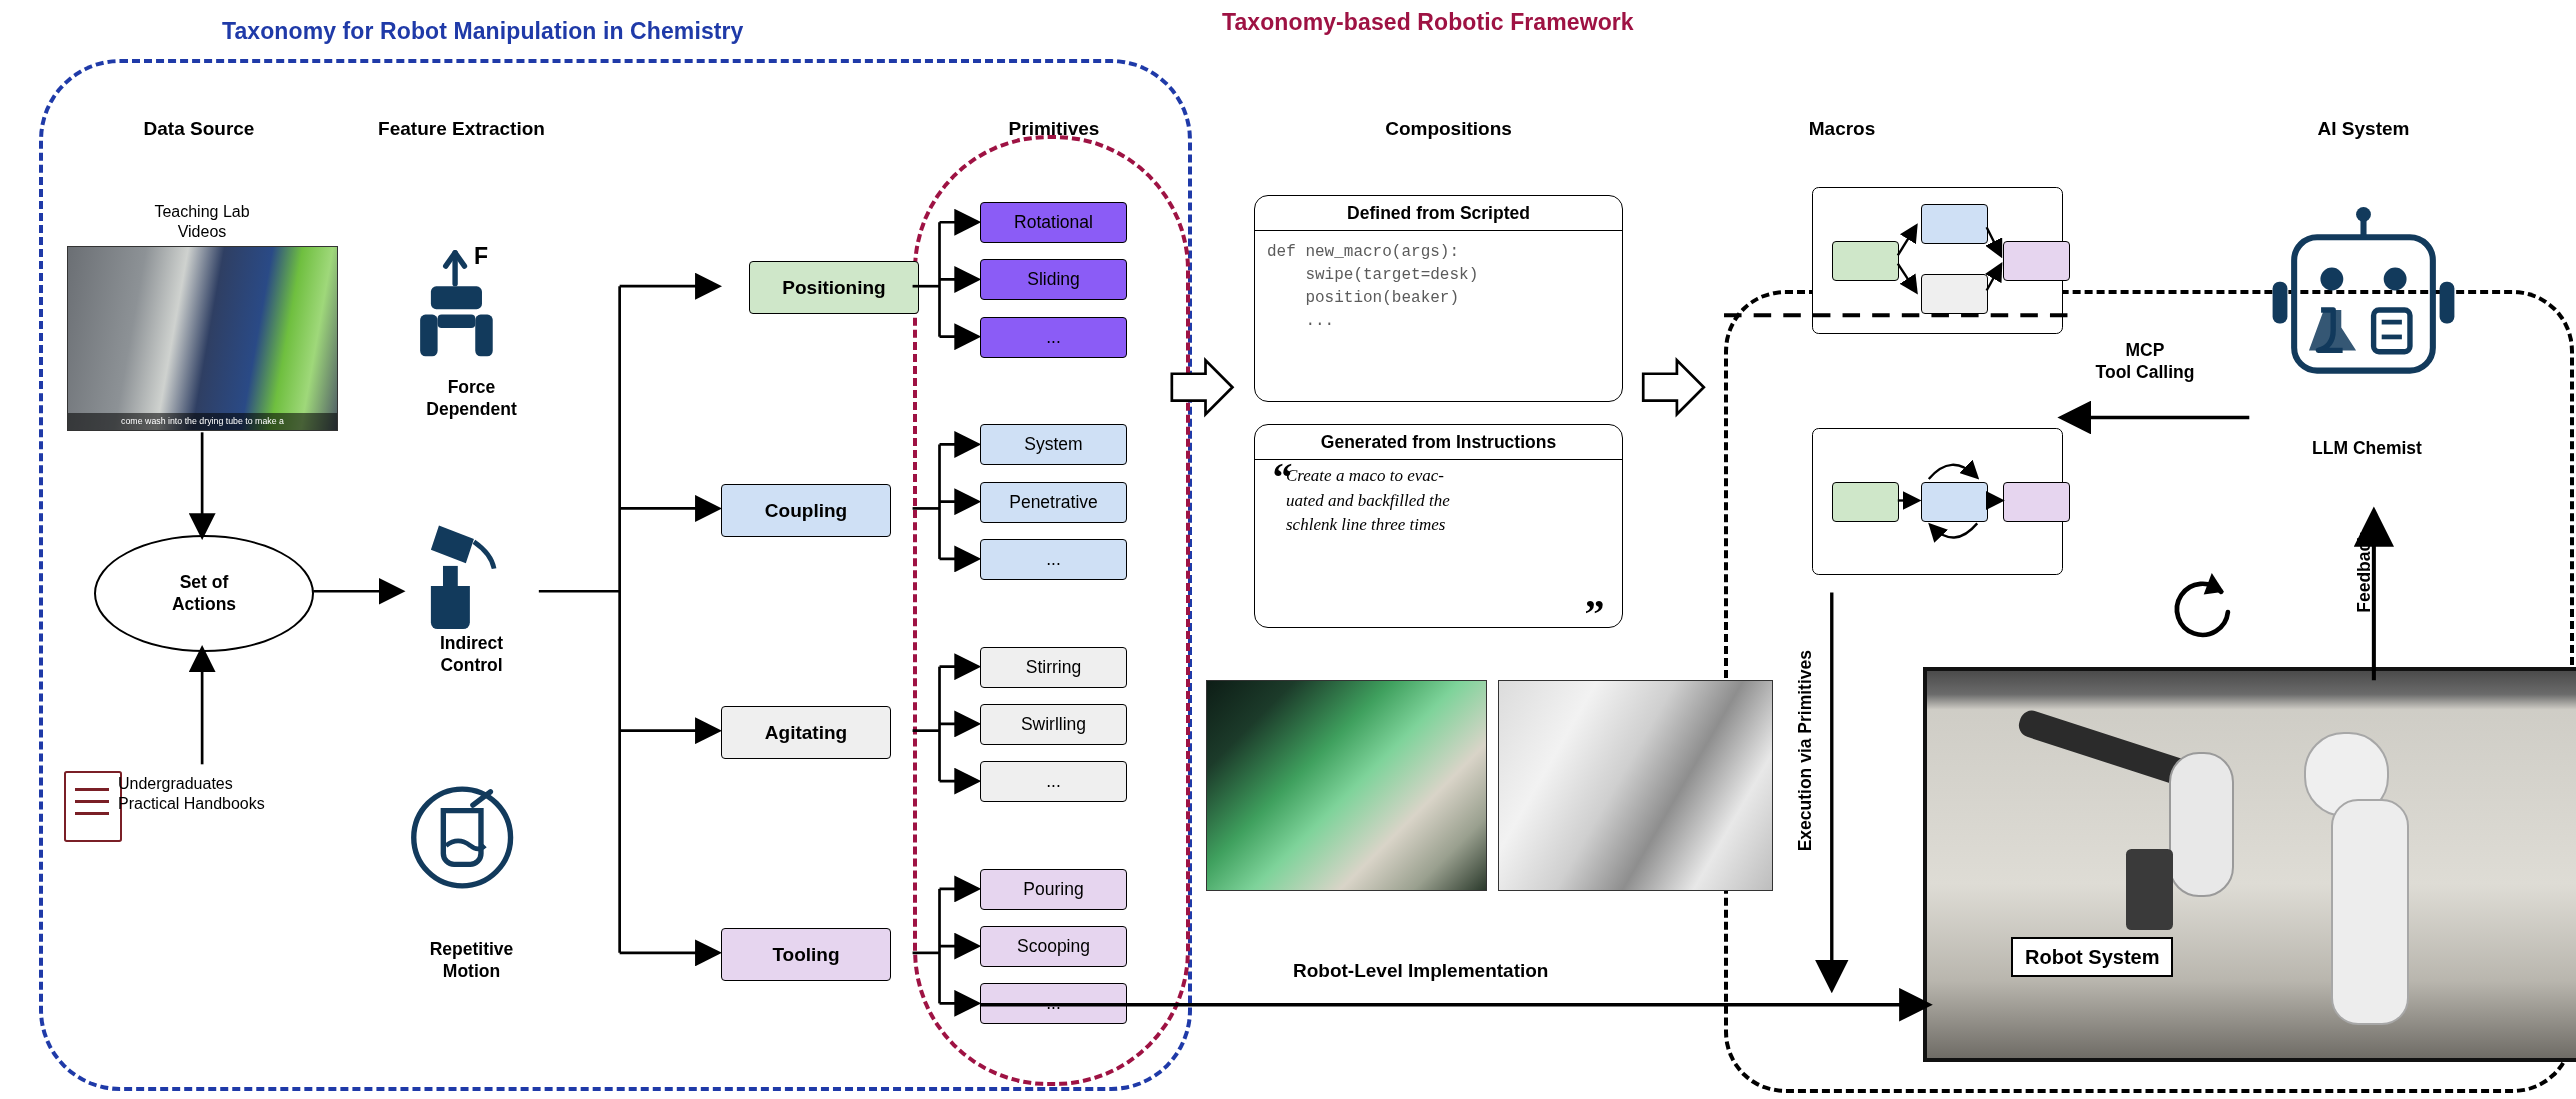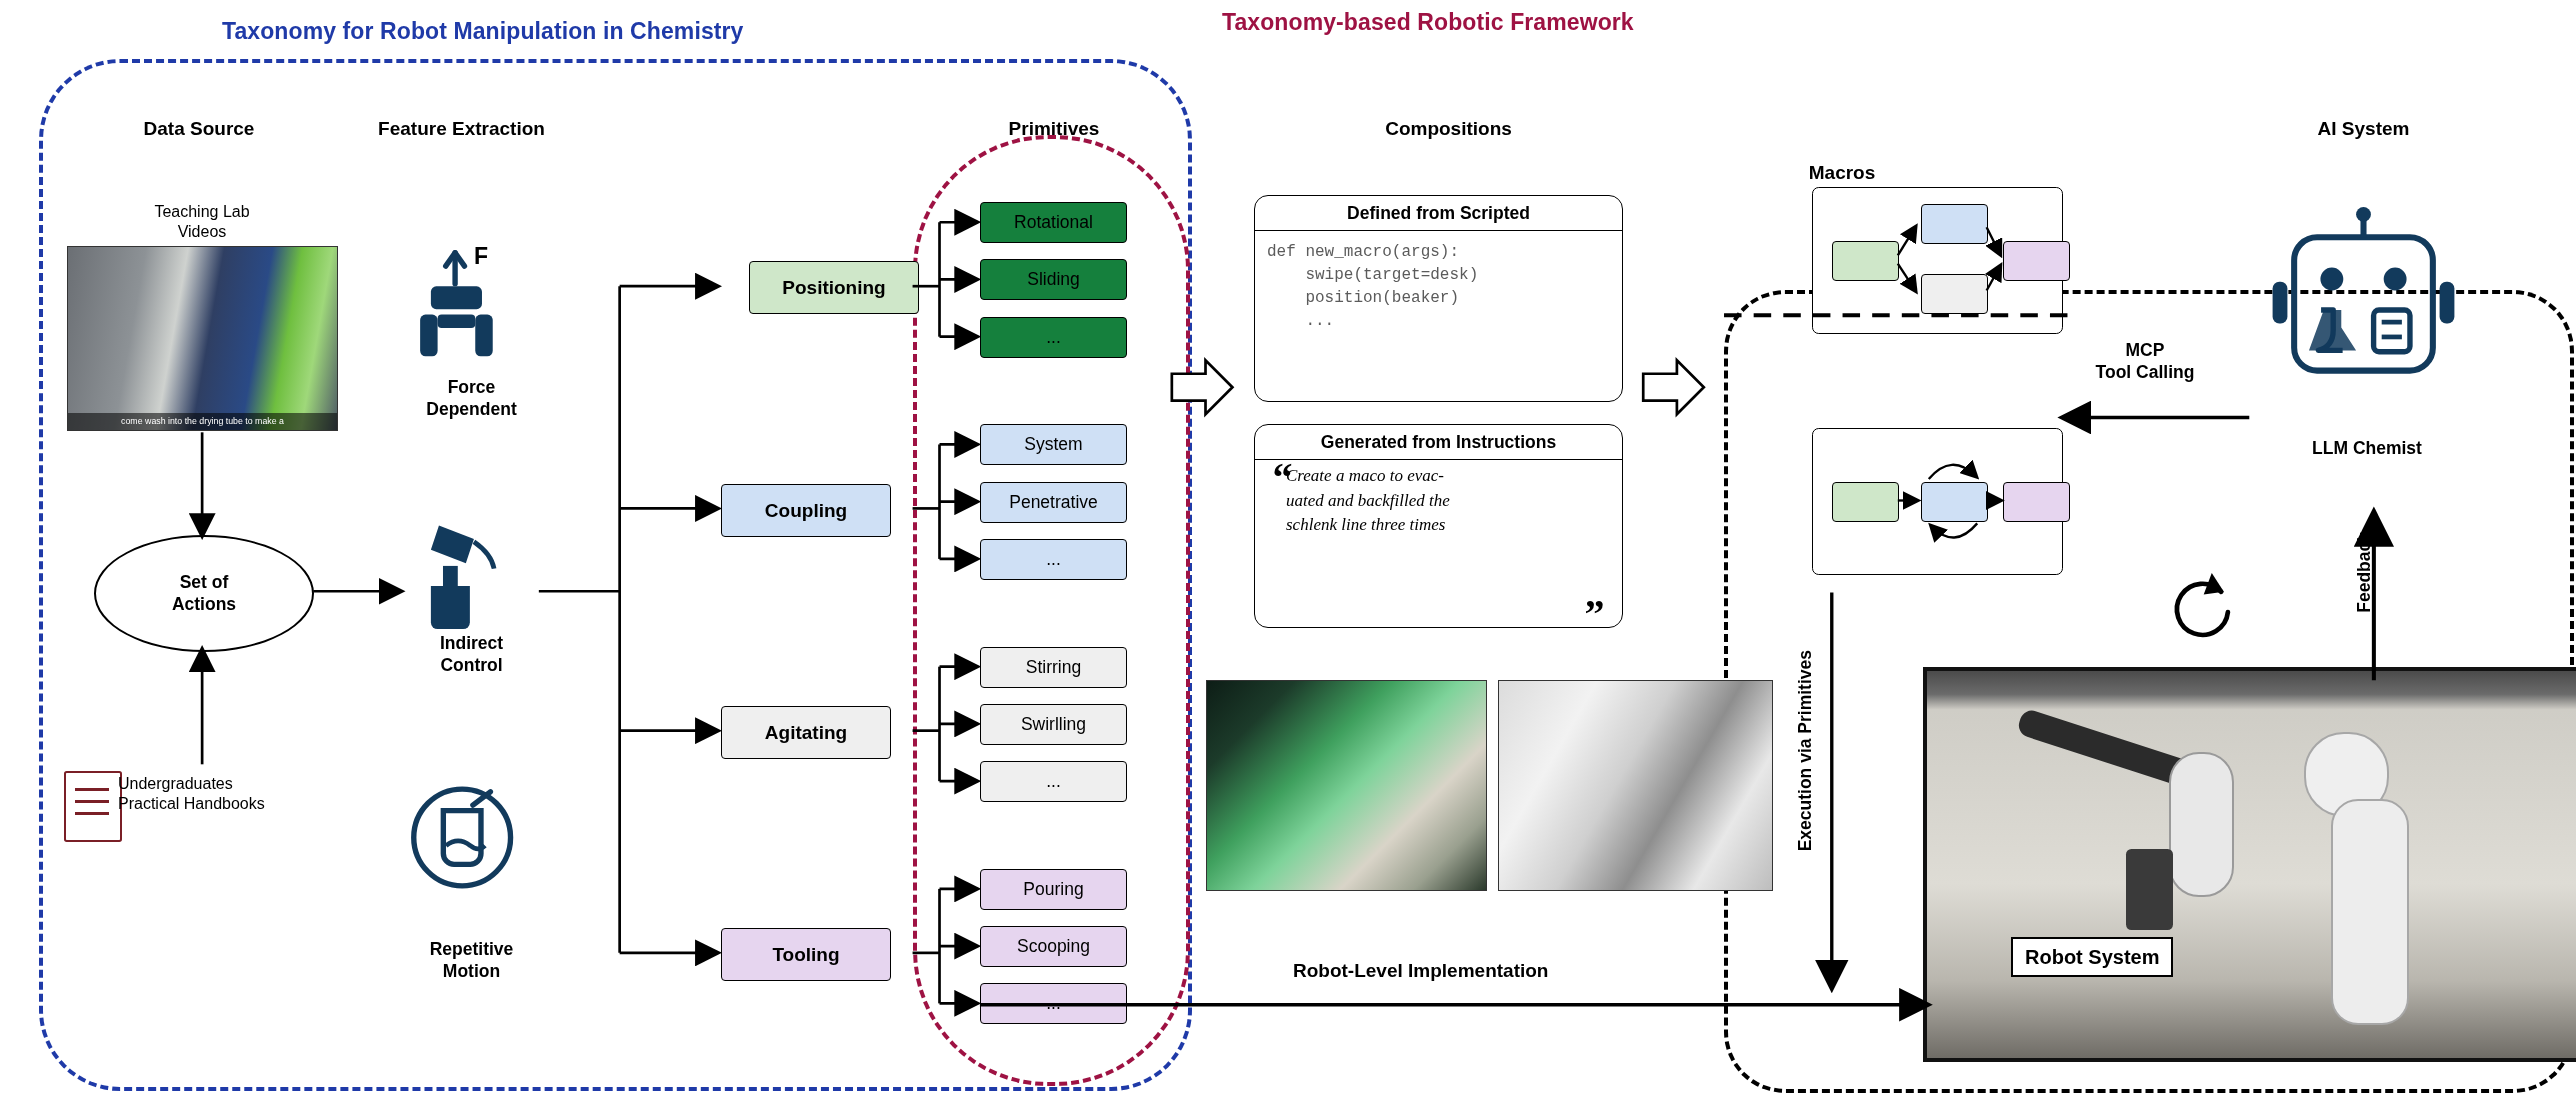--- a/index.html
+++ b/index.html
@@ -44,21 +44,21 @@
   .cat-cou{background:#cfe0f5;}
   .cat-agi{background:#efefef;}
   .cat-too{background:#e6d5ef;}
 
   
   .prim{
     width:145px;height:39px;border:1.7px solid #000;border-radius:4px;
     display:flex;align-items:center;justify-content:center;
     font-size:17.5px;color:#000;
   }
-  .p-green{background:#15803d;}
+  .p-green{background:#8b5cf6;}
   .p-blue{background:#cfe0f5;}
   .p-gray{background:#efefef;}
   .p-purple{background:#e6d5ef;}
 
   
   .card{
     border:1.7px solid #000;border-radius:14px;background:#fff;
   }
   .card-hd{
     font-weight:bold;font-size:17.5px;text-align:center;padding:6.7px 0;
@@ -101,21 +101,21 @@
 <div class="abs ttl" id="title-framework">Taxonomy-based Robotic Framework</div>
 
 <div class="abs" id="blue-outline"></div>
 <div class="abs" id="red-outline"></div>
 <div class="abs" id="black-outline"></div>
 
 <div class="abs colhdr" style="left:118px;top:118px;width:162px;">Data Source</div>
 <div class="abs colhdr" style="left:330px;top:118px;width:263px;">Feature Extraction</div>
 <div class="abs colhdr" style="left:963px;top:118px;width:182px;">Primitives</div>
 <div class="abs colhdr" style="left:1280px;top:118px;width:337px;">Compositions</div>
-<div class="abs colhdr" style="left:1734px;top:118px;width:216px;margin-top:44px;">Macros</div>
+<div class="abs colhdr" style="left:1734px;top:118px;width:216px;">Macros</div>
 <div class="abs colhdr" style="left:2229px;top:118px;width:269px;">AI System</div>
 
 <div class="abs small-label" style="left:121px;top:202px;width:162px;white-space:pre-line;">Teaching Lab
 Videos</div>
 
 <div class="abs photo" id="lab-video" style="left:67px;top:246px;width:269px;height:183px;
    background:linear-gradient(100deg,#6b6f74 0%,#8d9296 26%,#cfd2cf 40%,#2f3f63 52%,#2a4a86 68%,#6fbf3f 78%,#9fd87a 88%,#4e5b66 100%);">
   <div class="abs" style="left:0;bottom:0;width:100%;height:17.5px;background:rgba(0,0,0,.55);color:#fff;font-size:8.8px;text-align:center;line-height:17.5px;">come wash into the drying tube to make a</div>
 </div>
 

